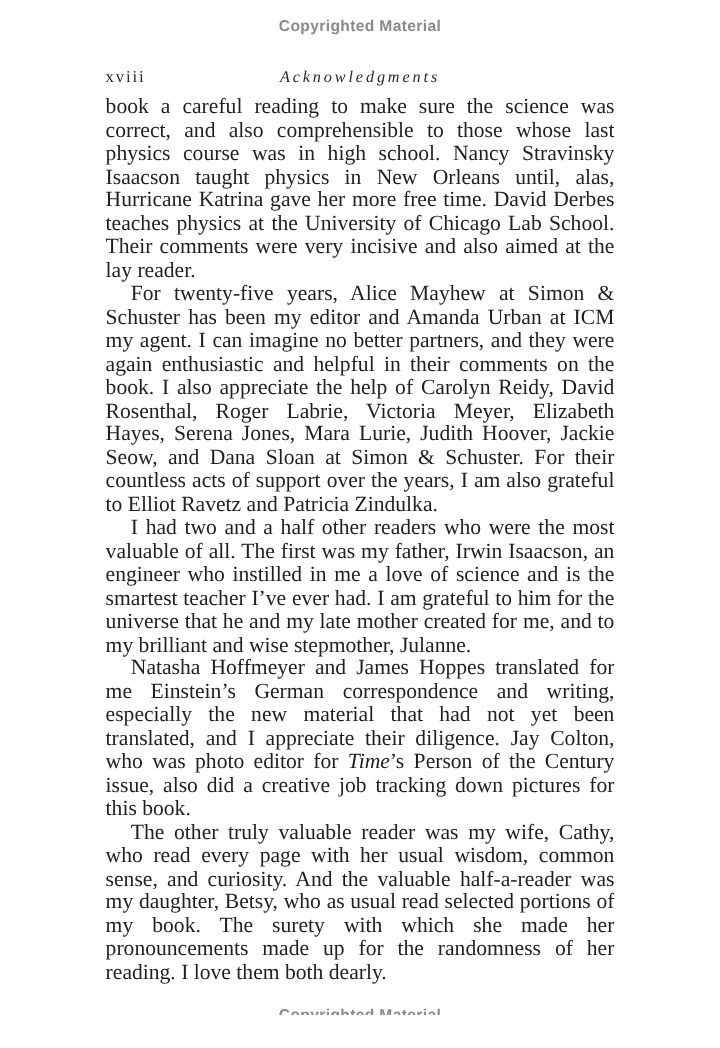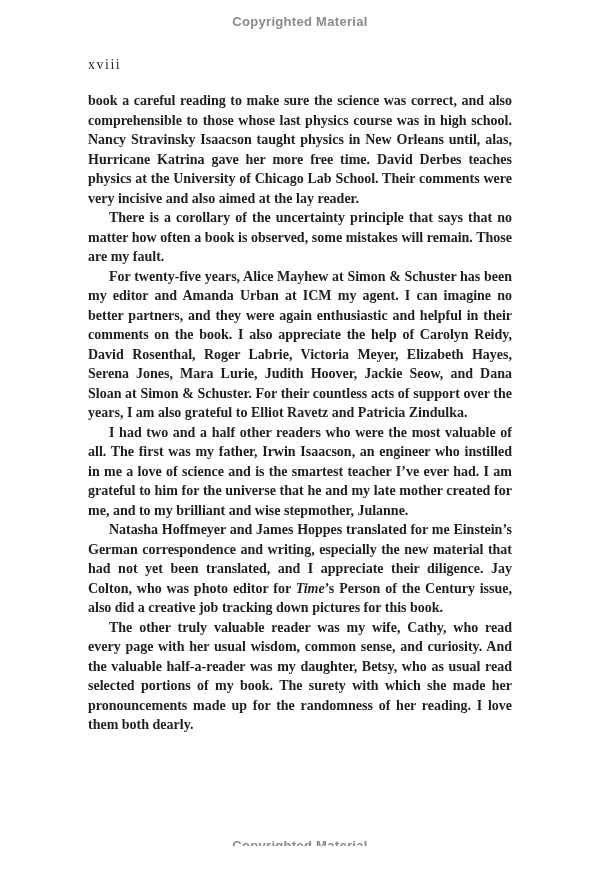--- a/index.html
+++ b/index.html
@@ -48,48 +48,47 @@
   }
   .running-head {
     display: block;
     text-align: center;
     font-style: italic;
     font-size: 13.5px;
     letter-spacing: 2.4px;
   }
   .body-text {
     position: absolute;
-    top: 91px;
+    top: 79px;
     left: 88px;
     width: 424px;
     max-height: 748px;
     overflow: hidden;
-    font-size: 14px;
+    font-size: 18px;
     line-height: 19.5px;
     color: var(--body-text, #1f1f1f);
     text-align: justify;
-    font-weight: bold;
   }
   .para { margin: 0; text-indent: 21px; }
   .para.no-indent { text-indent: 0; }
 </style>
 </head>
 <body>
 
 <div class="page">
 
   <div class="copyright top">Copyrighted Material</div>
 
   <div class="page-header">
     <span class="folio">xviii</span>
+    <span class="running-head">Acknowledgments</span>
   </div>
 
   <div class="body-text">
     <p class="para no-indent">book a careful reading to make sure the science was correct, and also comprehensible to those whose last physics course was in high school. Nancy Stravinsky Isaacson taught physics in New Orleans until, alas, Hurricane Katrina gave her more free time. David Derbes teaches physics at the University of Chicago Lab School. Their comments were very incisive and also aimed at the lay reader.</p>
-    <p class="para">There is a corollary of the uncertainty principle that says that no matter how often a book is observed, some mistakes will remain. Those are my fault.</p>
     <p class="para">For twenty-five years, Alice Mayhew at Simon &amp; Schuster has been my editor and Amanda Urban at ICM my agent. I can imagine no better partners, and they were again enthusiastic and helpful in their comments on the book. I also appreciate the help of Carolyn Reidy, David Rosenthal, Roger Labrie, Victoria Meyer, Elizabeth Hayes, Serena Jones, Mara Lurie, Judith Hoover, Jackie Seow, and Dana Sloan at Simon &amp; Schuster. For their countless acts of support over the years, I am also grateful to Elliot Ravetz and Patricia Zindulka.</p>
     <p class="para">I had two and a half other readers who were the most valuable of all. The first was my father, Irwin Isaacson, an engineer who instilled in me a love of science and is the smartest teacher I’ve ever had. I am grateful to him for the universe that he and my late mother created for me, and to my brilliant and wise stepmother, Julanne.</p>
     <p class="para"><span>Natasha Hoffmeyer and James Hoppes translated for me Einstein’s German correspondence and writing, especially the new material that had not yet been translated, and I appreciate their diligence. Jay Colton, who was photo editor for </span><i>Time</i><span>’s Person of the Century issue, also did a creative job tracking down pictures for this book.</span></p>
     <p class="para">The other truly valuable reader was my wife, Cathy, who read every page with her usual wisdom, common sense, and curiosity. And the valuable half-a-reader was my daughter, Betsy, who as usual read selected portions of my book. The surety with which she made her pronouncements made up for the randomness of her reading. I love them both dearly.</p>
   </div>
 
   <div class="copyright bottom">Copyrighted Material</div>
 
 </div>
 

